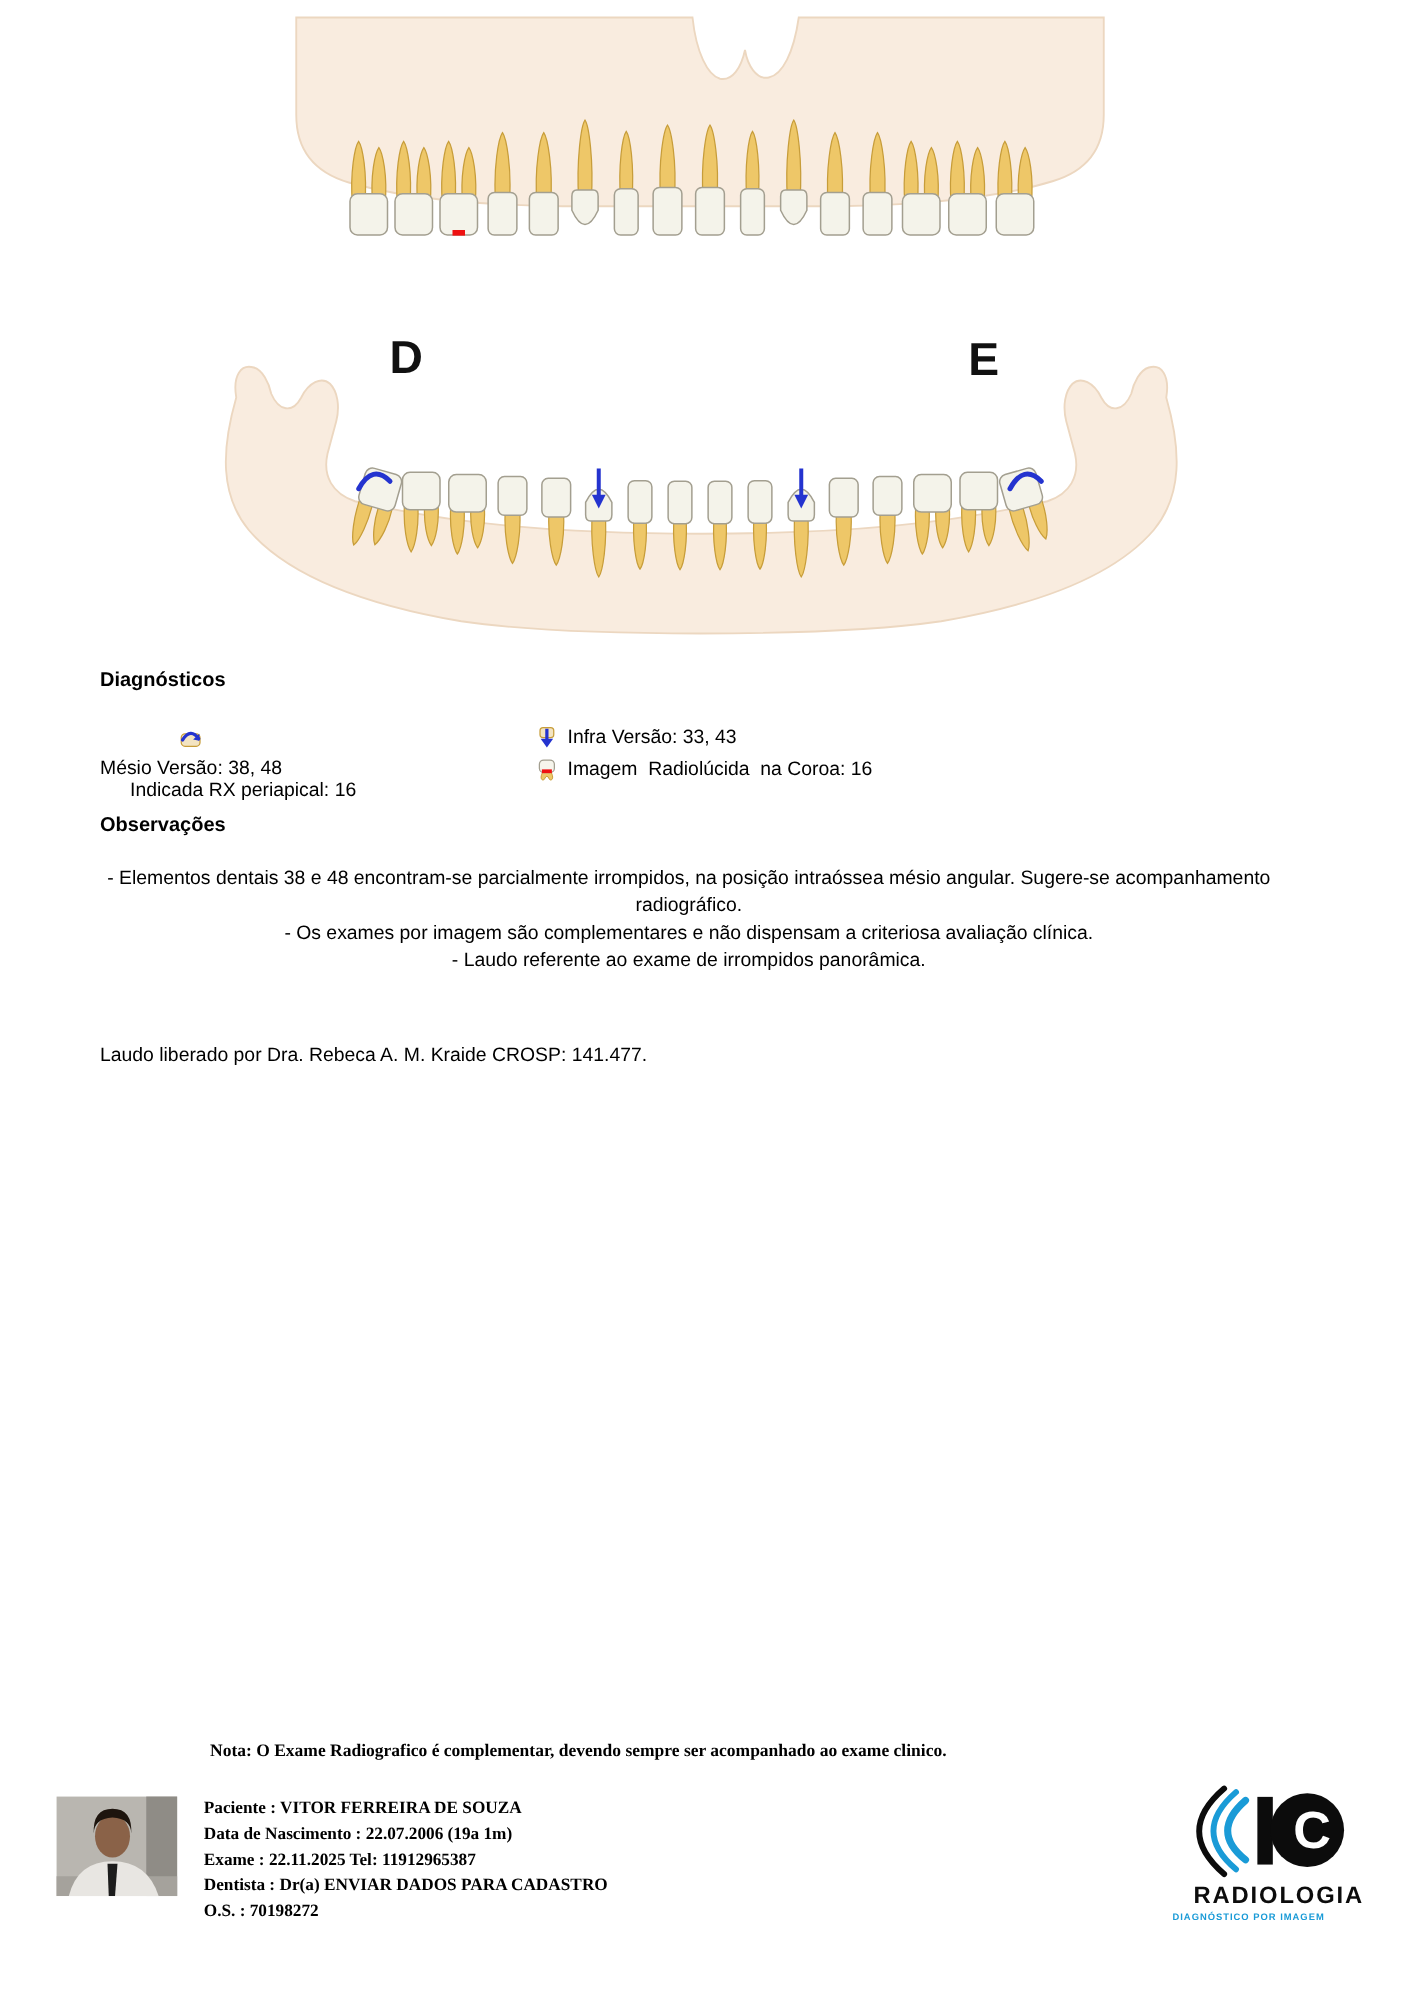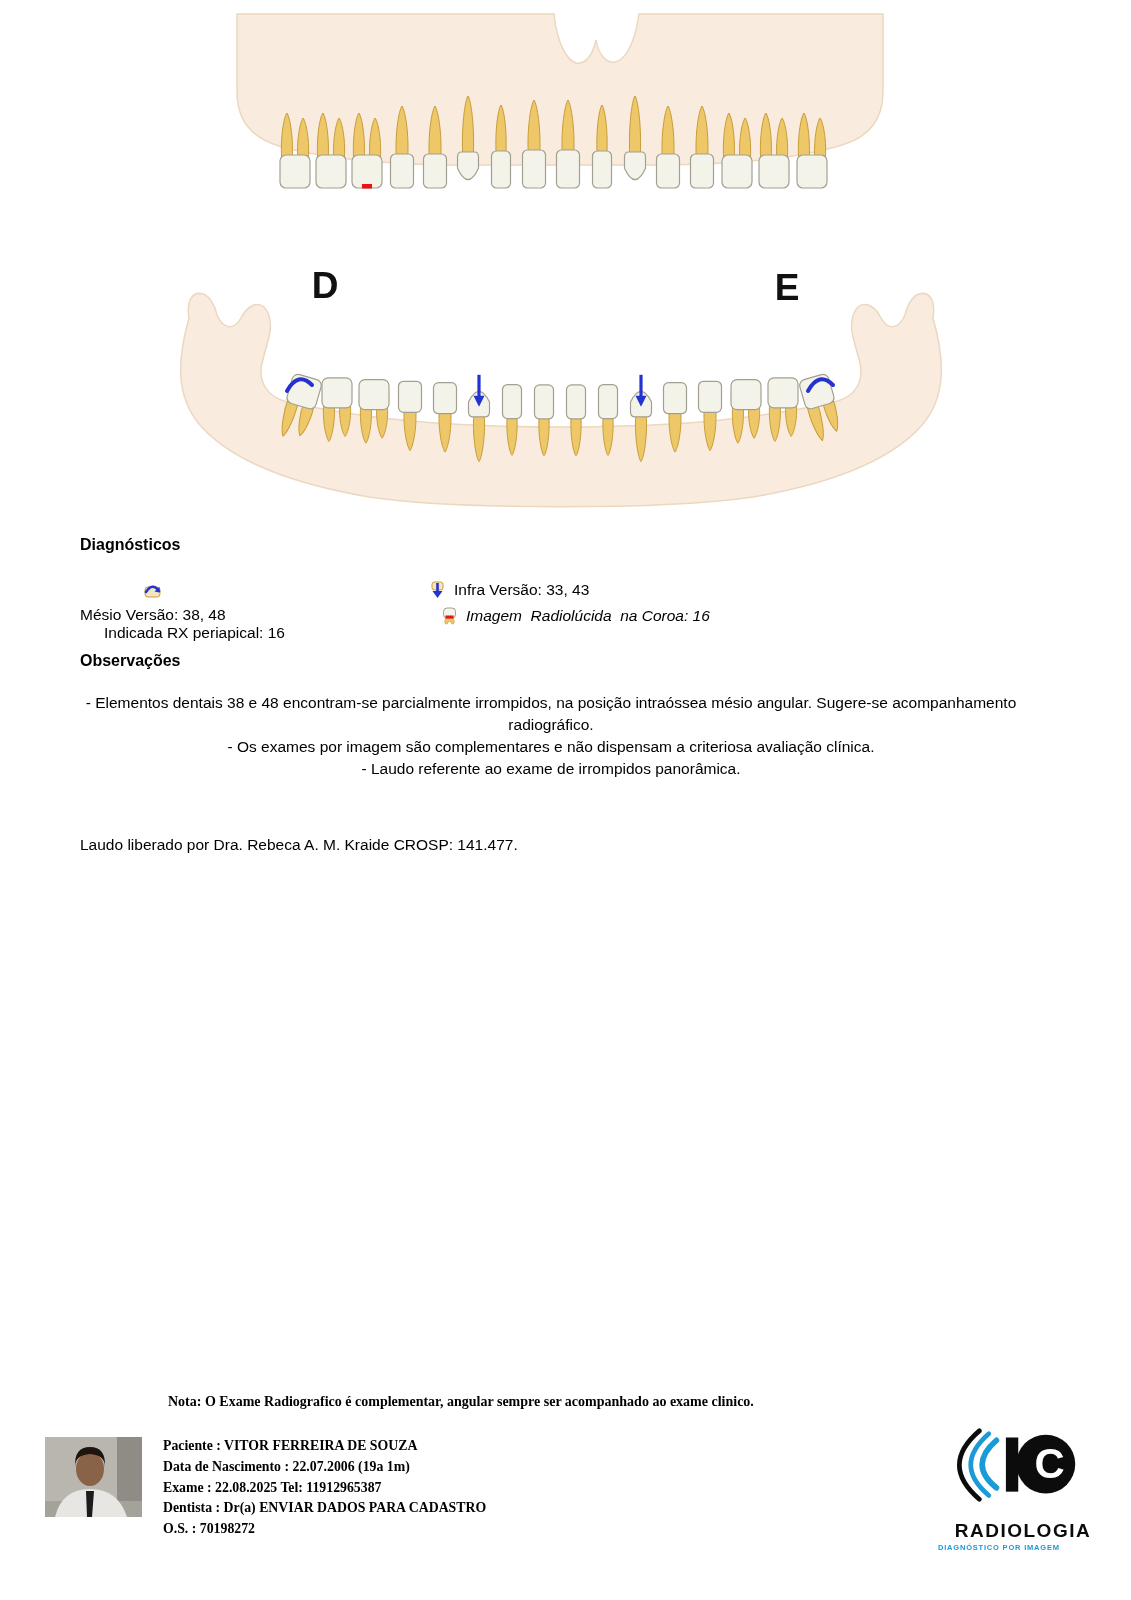--- a/index.html
+++ b/index.html
@@ -16,37 +16,37 @@
   .jaw-label { font-family:"Liberation Sans", sans-serif; font-weight:600; }
 
   
   .section-title { font-size:16px; font-weight:bold; }
   #diagnostics-title { left:80px; top:536px; }
   .diag-item { display:flex; align-items:center; gap:7px; font-size:15.5px; }
   .diag-label { white-space:pre; }
   #diag-1 { left:80px;  top:580px;flex-direction:column; }
   #diag-2 { left:104px; top:624px; }
   #diag-3 { left:428px; top:580px; }
-  #diag-4 { left:440px; top:606px;font-style:italic; }
+  #diag-4 { left:428px; top:606px; }
   .diag-icon { width:19px; height:19px; flex:0 0 auto; }
 
   
   #observations-title { left:80px; top:652px;text-align:center; }
   #observations-body { left:80px; top:692px; width:942px; font-size:15.5px; line-height:22px; }
   #observations-body p { margin:0;text-align:center; }
   #released-line { left:80px; top:836px; font-size:15.5px; }
 
   
   #note-line { left:168px; top:1394px; font-family:"Liberation Serif", serif; font-weight:bold; font-size:14px; }
   #patient-photo { left:45px; top:1437px; width:97px; height:80px; overflow:hidden; }
   #patient-photo svg { display:block; width:100%; height:100%; }
   #patient-info { left:163px; top:1436px; font-family:"Liberation Serif", serif; font-weight:bold; font-size:13.8px; line-height:20.8px; }
   #logo-wrap { left:938px; top:1428px; width:170px; height:116px; text-align:center; }
   #logo-mark { width:160px; height:76px; display:block; margin:0 auto; }
-  #logo-brand { font-family:"Liberation Sans", sans-serif; font-weight:bold; font-size:19px; letter-spacing:1.5px; color:#0c0c0c; margin-top:16px; }
+  #logo-brand { font-family:"Liberation Sans", sans-serif; font-weight:bold; font-size:19px; letter-spacing:1.5px; color:#0c0c0c; margin-top:2px; }
   #logo-tagline { font-family:"Liberation Sans", sans-serif; font-weight:bold; font-size:7.5px; letter-spacing:0.8px; color:#1a9bd7; text-align:left; padding-right:6px; margin-top:1px; }
 </style>
 </head>
 <body>
 
 <div class="abs" id="odontogram-wrap">
   <svg id="odontogram-svg" viewBox="0 0 890 530">
     <text class="jaw-label" x="210" y="298" text-anchor="middle" font-size="37" fill="#111">D</text>
     <text class="jaw-label" x="672" y="300" text-anchor="middle" font-size="37" fill="#111">E</text>
   <path d="M 122,14 L 122,92 C 122,120 137,138 164,146 C 210,159 265,164 335,165 L 555,165 C 628,164 688,157 727,145 C 754,137 768,119 768,92 L 768,14 L 524,14 C 520,42 511,60 500,62 C 490,64 483,52 481,40 C 478,54 471,65 461,63 C 451,60 442,42 439,14 Z" fill="#f9ecdf" stroke="#ecd7c0" stroke-width="1.5"></path>
@@ -241,38 +241,38 @@
 <div class="abs section-title" id="observations-title">Observações</div>
 
 <div class="abs" id="observations-body">
   <p>- Elementos dentais 38 e 48 encontram-se parcialmente irrompidos, na posição intraóssea mésio angular. Sugere-se acompanhamento radiográfico.</p>
   <p>- Os exames por imagem são complementares e não dispensam a criteriosa avaliação clínica.</p>
   <p>- Laudo referente ao exame de irrompidos panorâmica.</p>
 </div>
 
 <div class="abs" id="released-line">Laudo liberado por Dra. Rebeca A. M. Kraide CROSP: 141.477.</div>
 
-<div class="abs" id="note-line">Nota: O Exame Radiografico é complementar, angular sempre ser acompanhado ao exame clinico.</div>
+<div class="abs" id="note-line">Nota: O Exame Radiografico é complementar, devendo sempre ser acompanhado ao exame clinico.</div>
 
 <div class="abs" id="patient-photo">
   <svg viewBox="0 0 97 80">
     <rect width="97" height="80" fill="#b9b6b0"></rect>
     <rect x="72" width="25" height="80" fill="#8f8c86"></rect>
     <rect y="64" width="97" height="16" fill="#a5a29c"></rect>
     <ellipse cx="45" cy="32" rx="14" ry="17" fill="#8a6248"></ellipse>
     <path d="M 30,30 Q 29,10 45,10 Q 61,10 60,30 Q 60,18 45,17 Q 30,18 30,30 Z" fill="#1e150e"></path>
     <path d="M 10,80 Q 17,52 45,52 Q 73,52 82,80 Z" fill="#e8e6e2"></path>
     <path d="M 41,54 L 49,54 L 47,80 L 42,80 Z" fill="#1c1c1c"></path>
   </svg>
 </div>
 
 <div class="abs" id="patient-info">
   <div>Paciente : VITOR FERREIRA DE SOUZA</div>
   <div>Data de Nascimento : 22.07.2006 (19a 1m)</div>
-  <div>Exame : 22.08.2025 Tel: 11912965387</div>
+  <div>Exame : 22.11.2025 Tel: 11912965387</div>
   <div>Dentista : Dr(a) ENVIAR DADOS PARA CADASTRO</div>
   <div>O.S. : 70198272</div>
 </div>
 
 <div class="abs" id="logo-wrap">
   <svg id="logo-mark" viewBox="0 0 160 80">
     <path d="M 34,3 Q -8,39 34,75" fill="none" stroke="#0c0c0c" stroke-width="5" stroke-linecap="round"></path>
     <path d="M 44,6 Q 6,39 44,71" fill="none" stroke="#1a9bd7" stroke-width="5" stroke-linecap="round"></path>
     <path d="M 52,13 Q 22,39 52,63" fill="none" stroke="#1a9bd7" stroke-width="6" stroke-linecap="round"></path>
     <rect x="62" y="10" width="13" height="57" fill="#0c0c0c"></rect>

